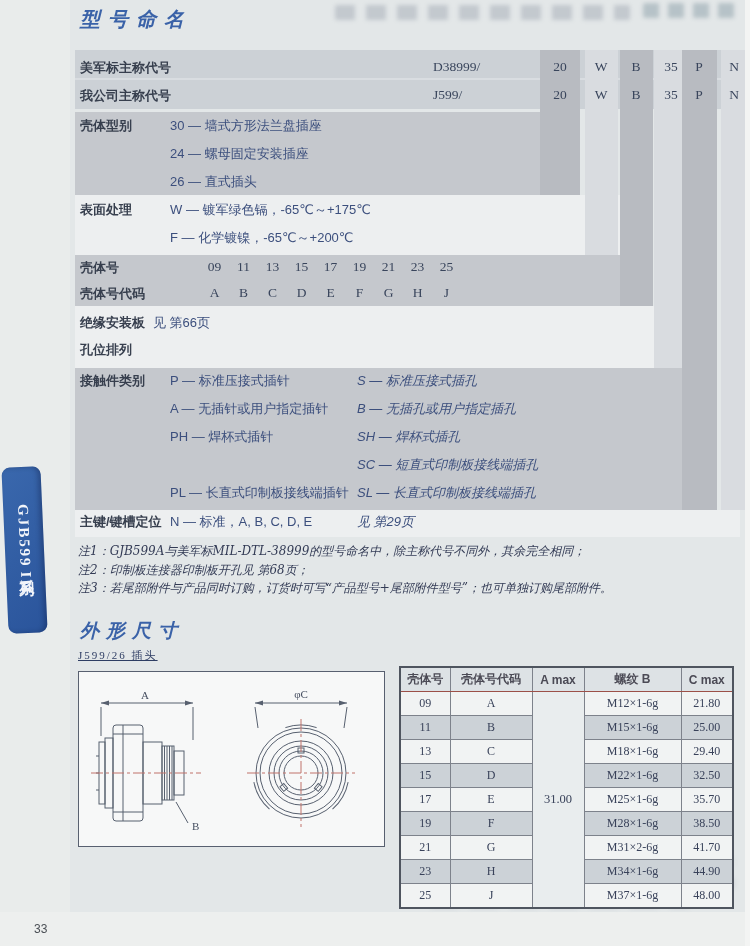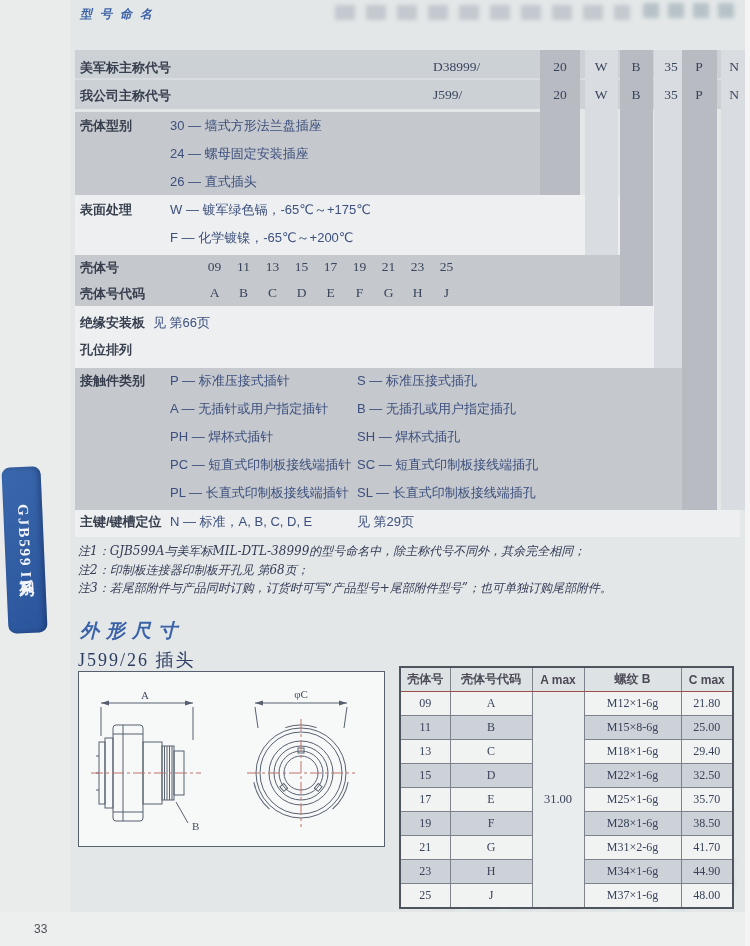--- a/index.html
+++ b/index.html
@@ -5,24 +5,24 @@
   html,body{margin:0;padding:0;}
   .page{position:relative;width:750px;height:946px;background:#e3e7e8;overflow:hidden;
         font-family:"Liberation Sans","DejaVu Sans",sans-serif;}
   .abs{position:absolute;}
   .left-margin{left:0;top:0;width:70px;height:946px;background:#e9eceb;}
   .bottom-margin{left:0;top:912px;width:750px;height:34px;background:#edefee;}
   .right-edge{right:0;top:0;width:5px;height:946px;background:#f3f4f3;}
 
   
   .script-head{font-family:"DejaVu Serif",serif;font-style:italic;color:#3a62a8;}
-  .h-naming{left:80px;top:6px;font-size:12px;letter-spacing:8px;font-weight:bold;}
+  .h-naming{left:80px;top:6px;font-size:20px;letter-spacing:8px;font-weight:bold;}
   .h-outline{left:80px;top:618px;font-size:19px;letter-spacing:7px;font-weight:bold;}
   .subtitle{left:78px;top:648px;font-family:"Liberation Serif","DejaVu Serif",serif;
-            font-size:18px;color:#2e3d63;letter-spacing:2px;}
+            font-size:11px;color:#2e3d63;letter-spacing:2px;text-decoration:underline;}
 
   
   .naming{left:75px;top:33px;width:672px;height:487px;margin-top:17px;}
   .band{position:absolute;left:0;}
   .b1{top:0;height:59px;width:672px;background:#ccd1d6;}
   .b1div{top:28px;height:2px;width:672px;background:#d9dde1;}
   .b2{top:62px;height:83px;width:505px;background:#c5c8cd;}
   .b3{top:145px;height:60px;width:545px;background:#edeff0;}
   .b4{top:205px;height:51px;width:577px;background:#c5c8cd;}
   .b5{top:256px;height:62px;width:612px;background:#edeff0;}
@@ -35,21 +35,21 @@
   .s20{left:465px;width:40px;height:145px;background:#b8bbc1;}
   .sB{left:545px;width:33px;height:256px;background:#b8bbc1;}
   .sP{left:607px;width:35px;height:460px;background:#b8bbc1;}
 
   .nlabel{position:absolute;left:5px;font-size:13px;font-weight:bold;color:#373f4e;white-space:nowrap;}
   .nval{position:absolute;left:358px;width:95px;
         font-family:"Liberation Serif","DejaVu Serif",serif;font-size:13.5px;color:#39455c;}
   .ncode{position:absolute;width:36px;text-align:center;
          font-family:"Liberation Serif","DejaVu Serif",serif;font-size:13.5px;color:#39455c;}
   .nitem{position:absolute;left:95px;font-size:13px;color:#3c4f7d;white-space:nowrap;}
-  .nitem.right{left:282px;}
+  .nitem.right{left:282px;font-style:italic;}
   .nnote{position:absolute;font-size:13px;color:#3c4f7d;white-space:nowrap;}
   .slotrow{position:absolute;left:125px;display:flex;
            font-family:"Liberation Serif","DejaVu Serif",serif;font-size:13.5px;color:#39455c;}
   .slotrow span{display:inline-block;width:29px;text-align:center;}
 
   
   .notes{left:78px;top:542px;font-family:"DejaVu Serif",serif;font-style:italic;
          font-size:12px;color:#333b55;line-height:18.5px;white-space:nowrap;}
 
   
@@ -178,21 +178,20 @@
     <div class="nnote" style="top:264px;left:78px">见 第66页</div>
     <div class="nlabel" style="top:291px">孔位排列</div>
 
     <div class="nlabel" style="top:322px">接触件类别</div>
     <div class="nitem" style="top:322px">P — 标准压接式插针</div>
     <div class="nitem right" style="top:322px">S — 标准压接式插孔</div>
     <div class="nitem" style="top:350px">A — 无插针或用户指定插针</div>
     <div class="nitem right" style="top:350px">B — 无插孔或用户指定插孔</div>
     <div class="nitem" style="top:378px">PH — 焊杯式插针</div>
     <div class="nitem right" style="top:378px">SH — 焊杯式插孔</div>
-    <div class="nitem" style="top:406px">PC — 短直式印制板接线端插针</div>
     <div class="nitem right" style="top:406px">SC — 短直式印制板接线端插孔</div>
     <div class="nitem right" style="top:434px">SL — 长直式印制板接线端插孔</div>
     <div class="nitem" style="top:434px">PL — 长直式印制板接线端插针</div>
 
     <div class="nlabel" style="top:463px">主键/键槽定位</div>
     <div class="nitem" style="top:463px">N — 标准，A, B, C, D, E</div>
     <div class="nitem right" style="top:463px">见 第29页</div>
   </div>
 
   <div class="abs notes">
@@ -289,21 +288,21 @@
       <tr>
         <td>09</td>
         <td>A</td>
         <td class="amax" rowspan="9">31.00</td>
         <td>M12×1-6g</td>
         <td>21.80</td>
       </tr>
       <tr class="even">
         <td>11</td>
         <td>B</td>
-        <td>M15×8-6g</td>
+        <td>M15×1-6g</td>
         <td>25.00</td>
       </tr>
       <tr>
         <td>13</td>
         <td>C</td>
         <td>M18×1-6g</td>
         <td>29.40</td>
       </tr>
       <tr class="even">
         <td>15</td>

